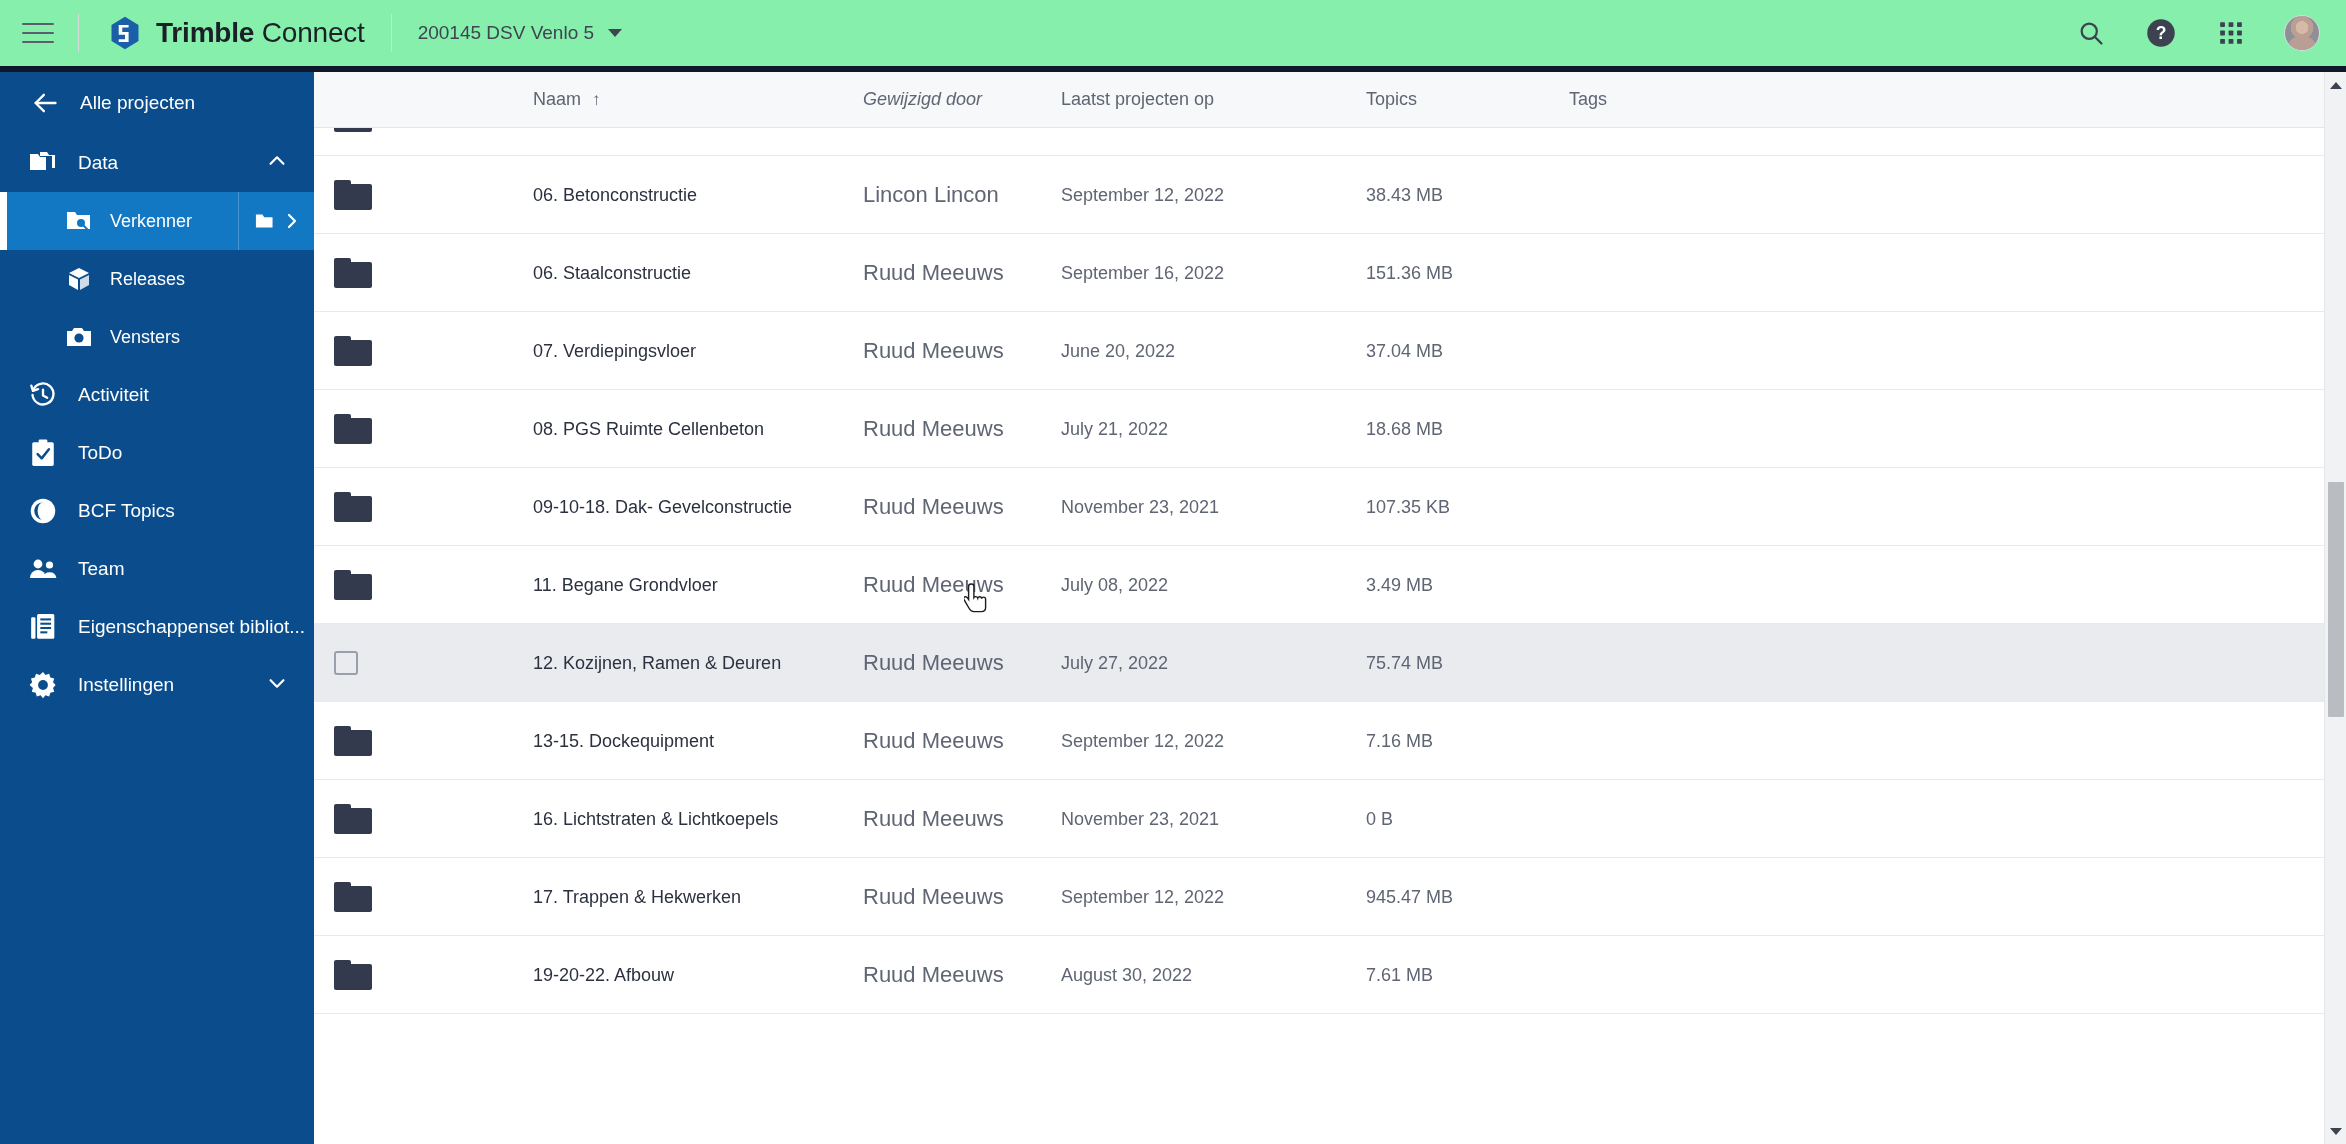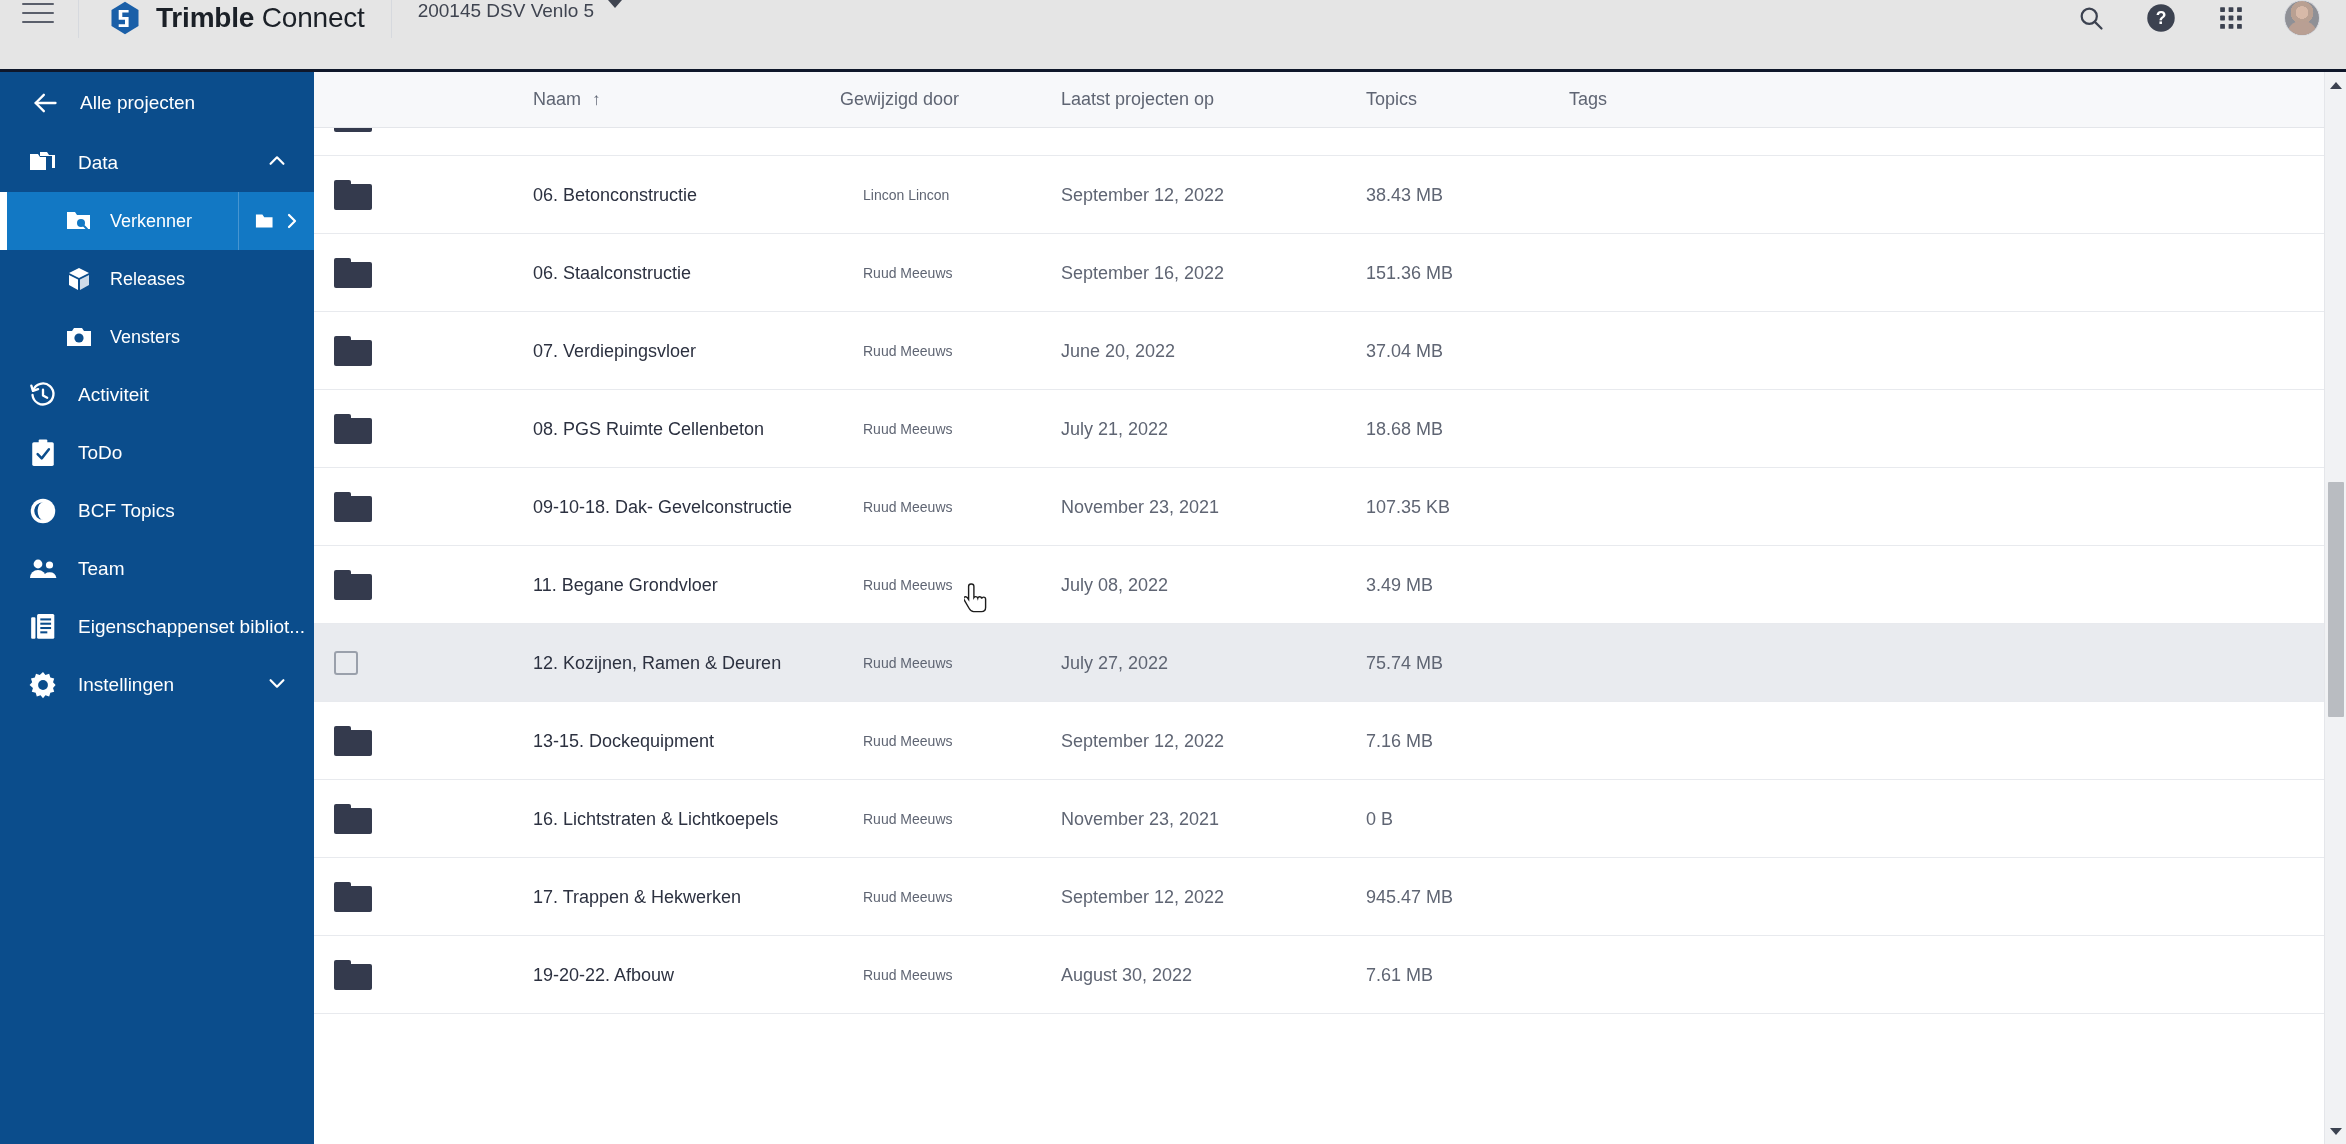--- a/index.html
+++ b/index.html
@@ -8,23 +8,23 @@
     overflow: hidden;
     background: #ffffff;
     font-family: "Liberation Sans", sans-serif;
   }
   * { box-sizing: border-box; }
 
   
   .topbar {
     position: absolute; top: 0; left: 0;
     width: 2346px; height: 72px;
-    background: #e5e5e5;
-    border-bottom: 3px solid #0f172a;
-    display: flex; align-items: flex-start;
+    background: #86efac;
+    border-bottom: 6px solid #0f172a;
+    display: flex; align-items: center;
     z-index: 30;
   }
   .hamburger {
     width: 34px; height: 26px;
     margin-left: 22px; margin-right: 22px;
     display: flex; flex-direction: column; justify-content: center; gap: 7px;
     cursor: pointer;
   }
   .hamburger span { display: block; height: 2px; width: 32px; background: #5a5f6b; border-radius: 1px; }
 
@@ -116,21 +116,21 @@
   .table-head {
     position: absolute; top: 0; left: 0;
     width: 2010px; height: 56px;
     background: #f7f8fa;
     display: flex; align-items: center;
     border-bottom: 1px solid #e4e6ea;
     z-index: 10;
   }
   .th { font-size: 18px; color: #5f6573; white-space: nowrap; }
   .th-name { position: absolute; left: 219px; display: flex; align-items: center; gap: 11px; cursor: pointer; }
-  .th-by   { position: absolute; left: 526px; }
+  .th-by   { position: absolute; left: 549px; font-style: italic; }
   .th-on   { position: absolute; left: 747px; }
   .th-size { position: absolute; left: 1052px; }
   .th-tags { position: absolute; left: 1255px; }
   .sort-arrow { font-size: 17px; color: #5f6573; }
 
   .rows-viewport {
     position: absolute; top: 56px; left: 0;
     width: 2010px; height: 1016px;
     overflow: hidden;
   }
@@ -139,21 +139,21 @@
   .row {
     height: 78px; position: relative;
     border-bottom: 1px solid #e8eaee;
     background: #ffffff;
     cursor: pointer;
   }
   .row.hovered { background: #e9ebef; }
   .cell { position: absolute; top: 0; height: 78px; display: flex; align-items: center; }
   .c-icon { left: 20px; width: 60px; justify-content: flex-start; }
   .c-name { left: 219px; font-size: 18px; color: #2c3140; }
-  .c-by   { left: 549px; font-size: 14px; color: #5f6573; }
+  .c-by   { left: 549px; font-size: 22px; color: #5f6573; }
   .c-on   { left: 747px; font-size: 18px; color: #5f6573; }
   .c-size { left: 1052px; font-size: 18px; color: #5f6573; }
   .c-tags { left: 1255px; font-size: 18px; color: #5f6573; }
 
   .folder-ic {
     width: 38px; height: 30px; position: relative;
   }
   .folder-ic::before {
     content: ""; position: absolute; left: 0; top: 0;
     width: 17px; height: 6px; background: #343a4d; border-radius: 2px 2px 0 0;

